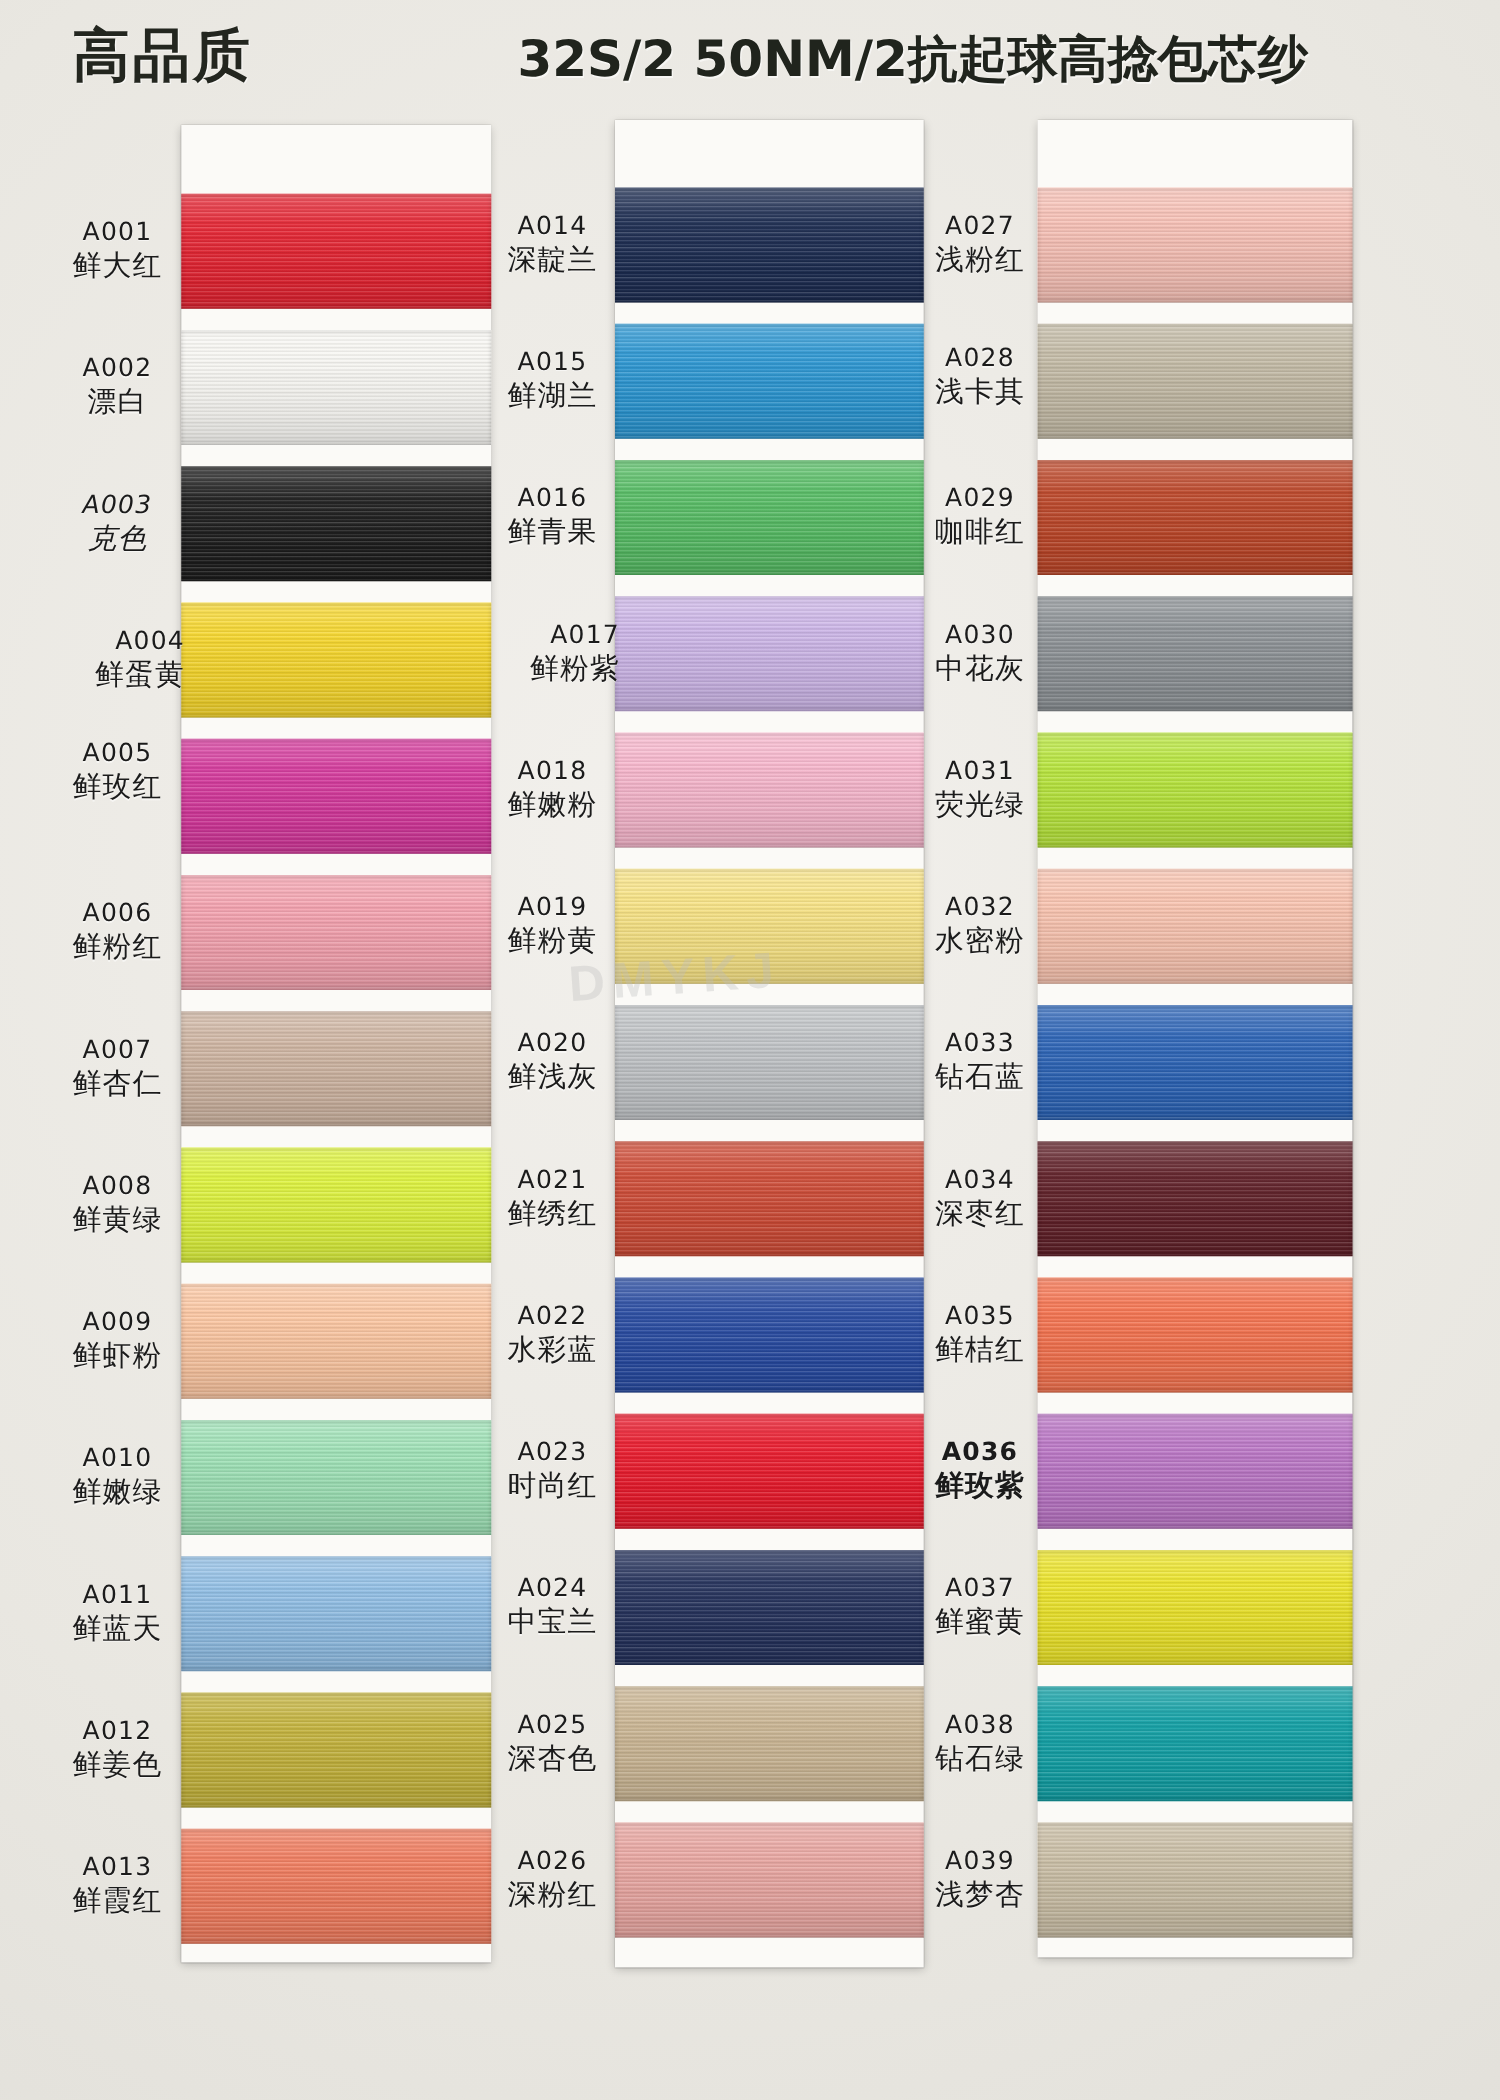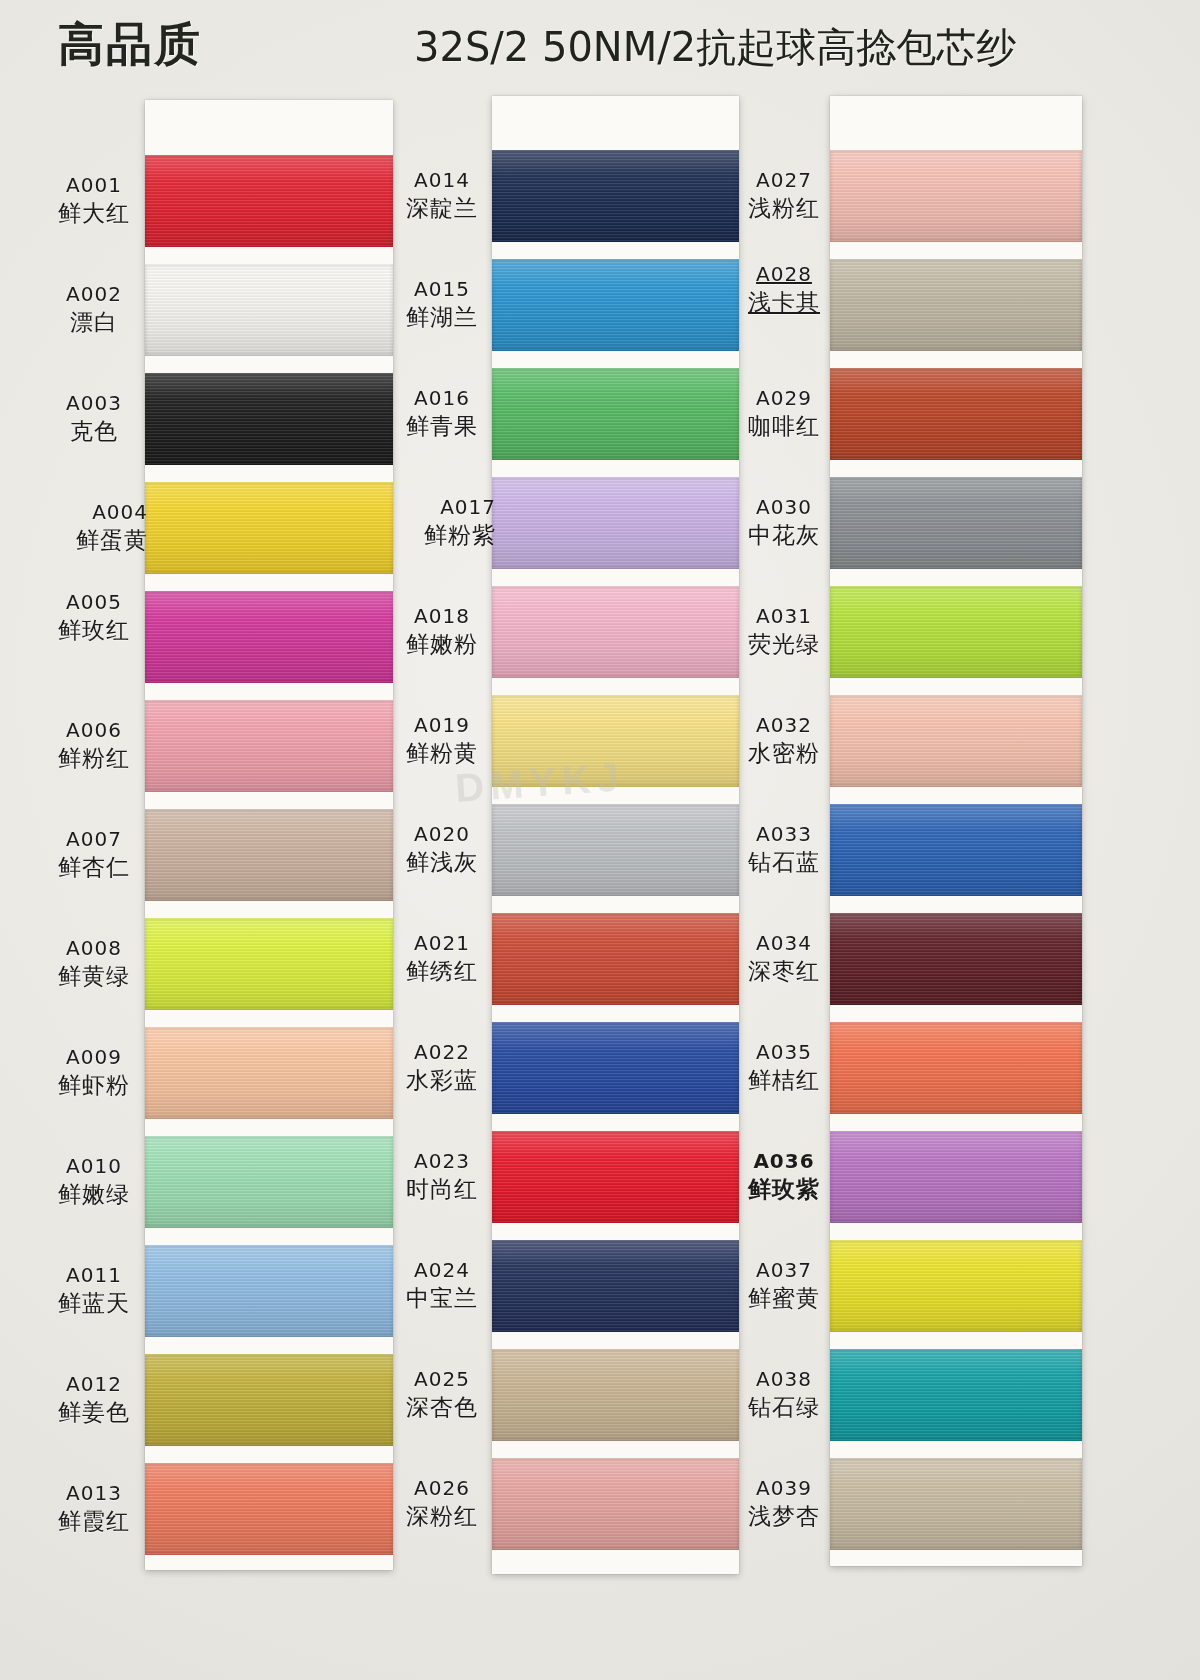--- a/index.html
+++ b/index.html
@@ -22,21 +22,21 @@
   }
   .brand{
     position:absolute;left:58px;top:14px;
     font-size:46px;font-weight:bold;color:#23261f;
     letter-spacing:2px;
     font-family:"DejaVu Sans","Liberation Sans",sans-serif;
     text-shadow:1px 1px 0 rgba(255,255,255,.6);
   }
   .spec{
     position:absolute;left:414px;top:20px;
-    font-size:40px;font-weight:normal;color:#20241d;
+    font-size:40px;font-weight:bold;color:#20241d;
     letter-spacing:0px;white-space:nowrap;
     font-family:"DejaVu Sans","Liberation Sans",sans-serif;
     text-shadow:1px 1px 0 rgba(255,255,255,.6);
   }
 
   
   .card{
     position:absolute;
     background:#fbfaf7;
     box-shadow:0 2px 7px rgba(0,0,0,.22), 0 0 1px rgba(0,0,0,.3);
@@ -276,21 +276,21 @@
 
 <div id="labels-layer">
     <div class="label lab1" style="top: 173px;">
       <span class="code">A001</span>
       <span class="name">鲜大红</span>
     </div>
     <div class="label lab1" style="top: 282px;">
       <span class="code">A002</span>
       <span class="name">漂白</span>
     </div>
-    <div class="label lab1" style="top: 391px;">
+    <div class="label lab1" style="top: 391px; font-style: italic;">
       <span class="code">A003</span>
       <span class="name">克色</span>
     </div>
     <div class="label lab1" style="top: 500px; text-align: right;">
       <span class="code">A004</span>
       <span class="name">鲜蛋黄</span>
     </div>
     <div class="label lab1" style="top: 590px;">
       <span class="code">A005</span>
       <span class="name">鲜玫红</span>
@@ -376,21 +376,21 @@
       <span class="name">深杏色</span>
     </div>
     <div class="label lab2" style="top: 1476px;">
       <span class="code">A026</span>
       <span class="name">深粉红</span>
     </div>
     <div class="label lab3" style="top: 168px;">
       <span class="code">A027</span>
       <span class="name">浅粉红</span>
     </div>
-    <div class="label lab3" style="top: 262px; text-decoration: underline;">
+    <div class="label lab3" style="top: 274px;">
       <span class="code">A028</span>
       <span class="name">浅卡其</span>
     </div>
     <div class="label lab3" style="top: 386px;">
       <span class="code">A029</span>
       <span class="name">咖啡红</span>
     </div>
     <div class="label lab3" style="top: 495px; text-align: center;">
       <span class="code">A030</span>
       <span class="name">中花灰</span>

